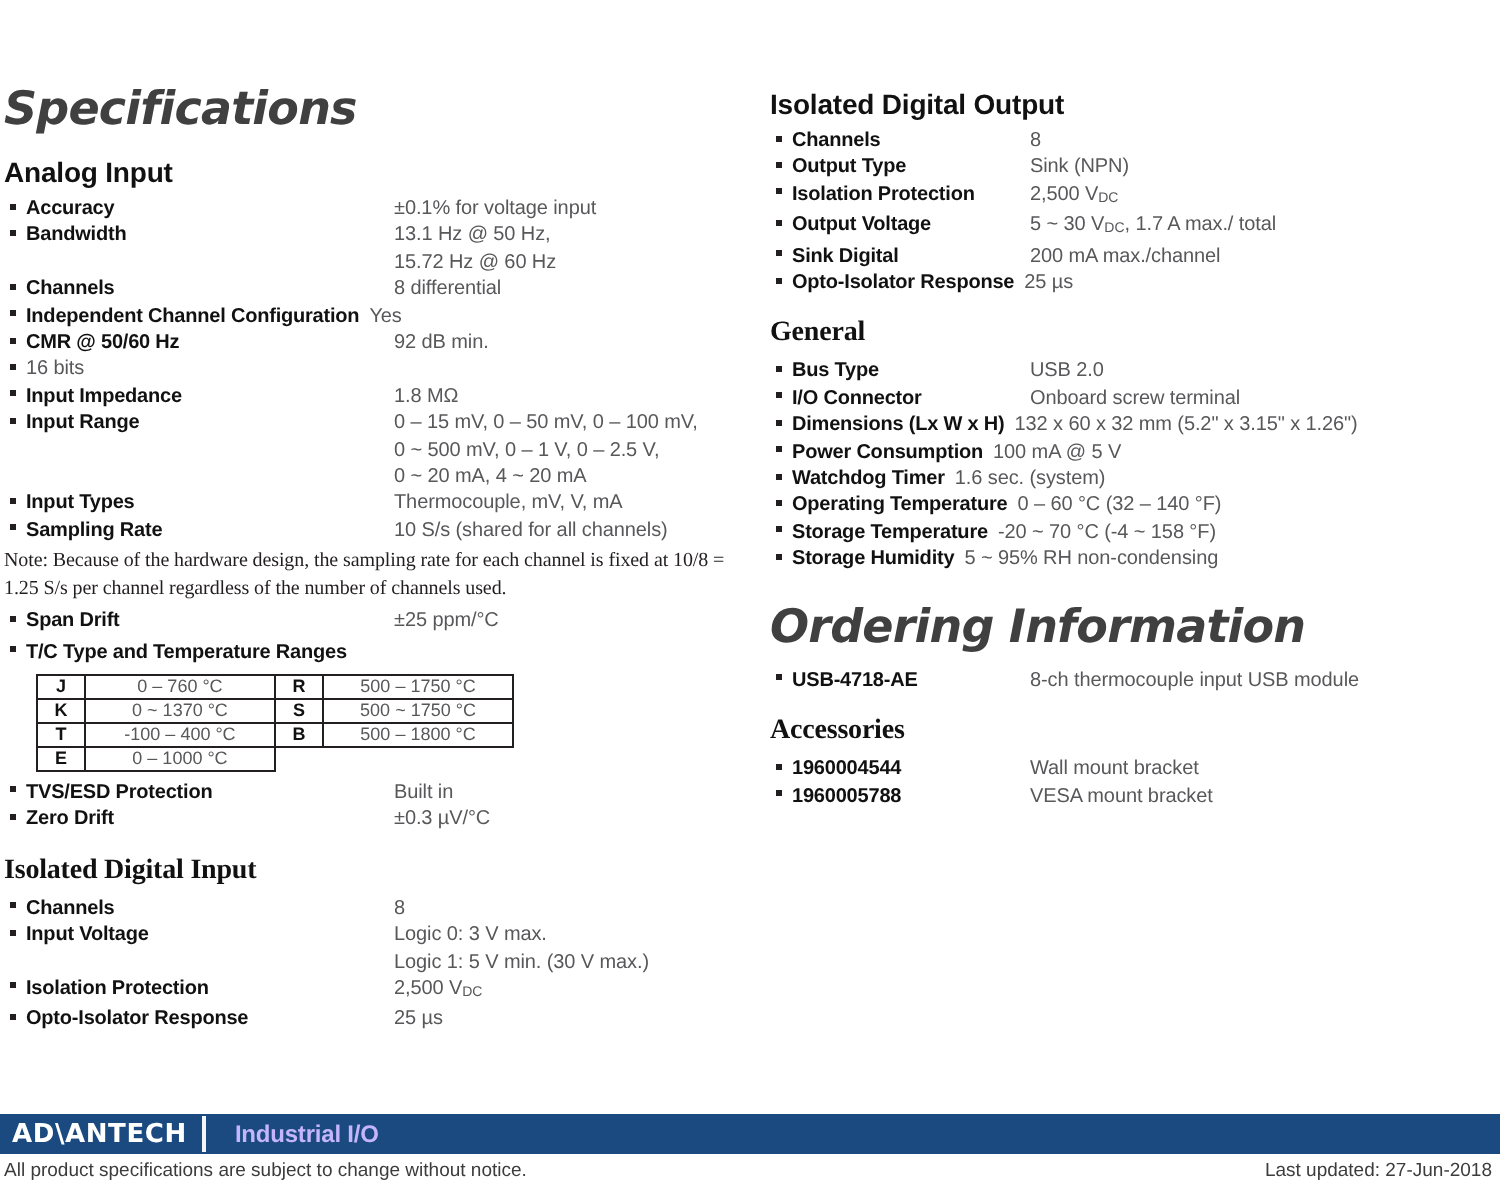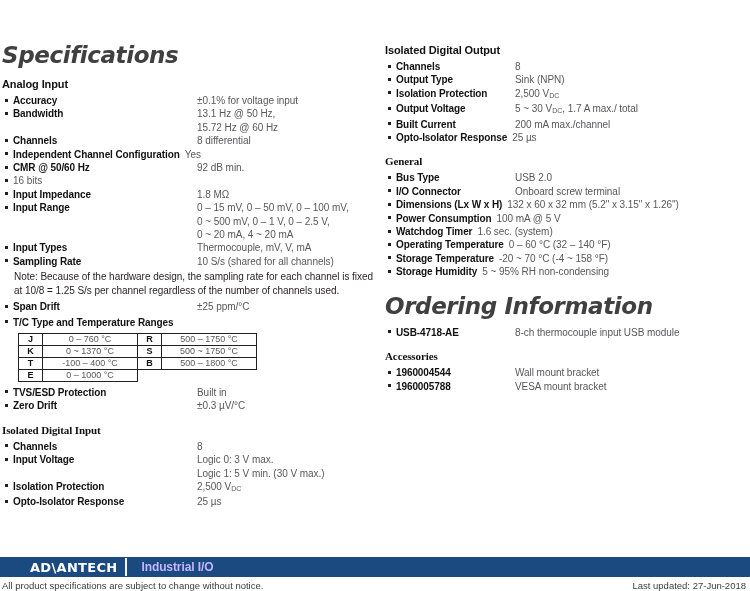--- a/index.html
+++ b/index.html
@@ -25,21 +25,21 @@
     font-style:italic;
   }
 
   
   .col-left{position:absolute;left:2px;top:44px;width:372px;}
   .col-right{position:absolute;left:385px;top:44px;width:362px;}
 
   
   .sub{
     font-weight:bold;
-    font-size:11px;
+    font-size:14px;
     color:#111;
     margin:0 0 4px 0;
     letter-spacing:-0.1px;
   }
   .sub.gap{margin-top:11px;font-family:Liberation Serif, serif;}
 
   
   .rows{display:block;}
   .row{
     display:flex;
@@ -81,22 +81,23 @@
   
   .col-left .lab{min-width:179px;}
   .col-right .lab{min-width:114px;}
   .lab.wide{min-width:0;}
 
   
   .note{
     font-size:10px;
     line-height:13.4px;
     color:#231f20;
-    margin:2px 0 3px 12px;
+    margin:2px 0 3px 0;
     letter-spacing:-0.05px;
+    font-family:Liberation Serif, serif;
   }
 
   
   .tc-wrap{margin:4px 0 4px 16px;}
   table.tc{
     border-collapse:collapse;
     font-size:9px;
     color:#231f20;
   }
   table.tc td{
@@ -127,21 +128,20 @@
     display:flex;align-items:center;
   }
   .logo{
     color:#ffffff;
     font-weight:bold;
     font-size:13px;
     letter-spacing:0.3px;
     padding:0 8px 0 6px;
     font-family:"DejaVu Sans","Liberation Sans",sans-serif;
     line-height:1;
-    margin-left:24px;
   }
   .logo .slash{display:inline-block;transform:skewX(-16px);}
   .divider{
     width:2px;height:18px;background:#ffffff;opacity:.95;
     margin-right:14px;
   }
   .fbar-title{
     color:#c4b5fd;font-weight:bold;font-size:12px;letter-spacing:-0.1px;
   }
   .fmeta{
@@ -319,21 +319,21 @@
         <span class="lab">Isolation Protection</span>
         <span class="val"><span>2,500 V</span><sub>DC</sub></span>
       </div>
       <div class="row">
         <span class="bullet"></span>
         <span class="lab">Output Voltage</span>
         <span class="val"><span>5 ~ 30 V</span><sub>DC</sub><span>, 1.7 A max./ total</span></span>
       </div>
       <div class="row">
         <span class="bullet"></span>
-        <span class="lab">Built Current</span>
+        <span class="lab">Sink Digital</span>
         <span class="val">200 mA max./channel</span>
       </div>
       <div class="row">
         <span class="bullet"></span>
         <span class="lab wide">Opto-Isolator Response</span>
         <span class="val">25 µs</span>
       </div>
     </div>
 
     <div class="sub gap">General</div>

